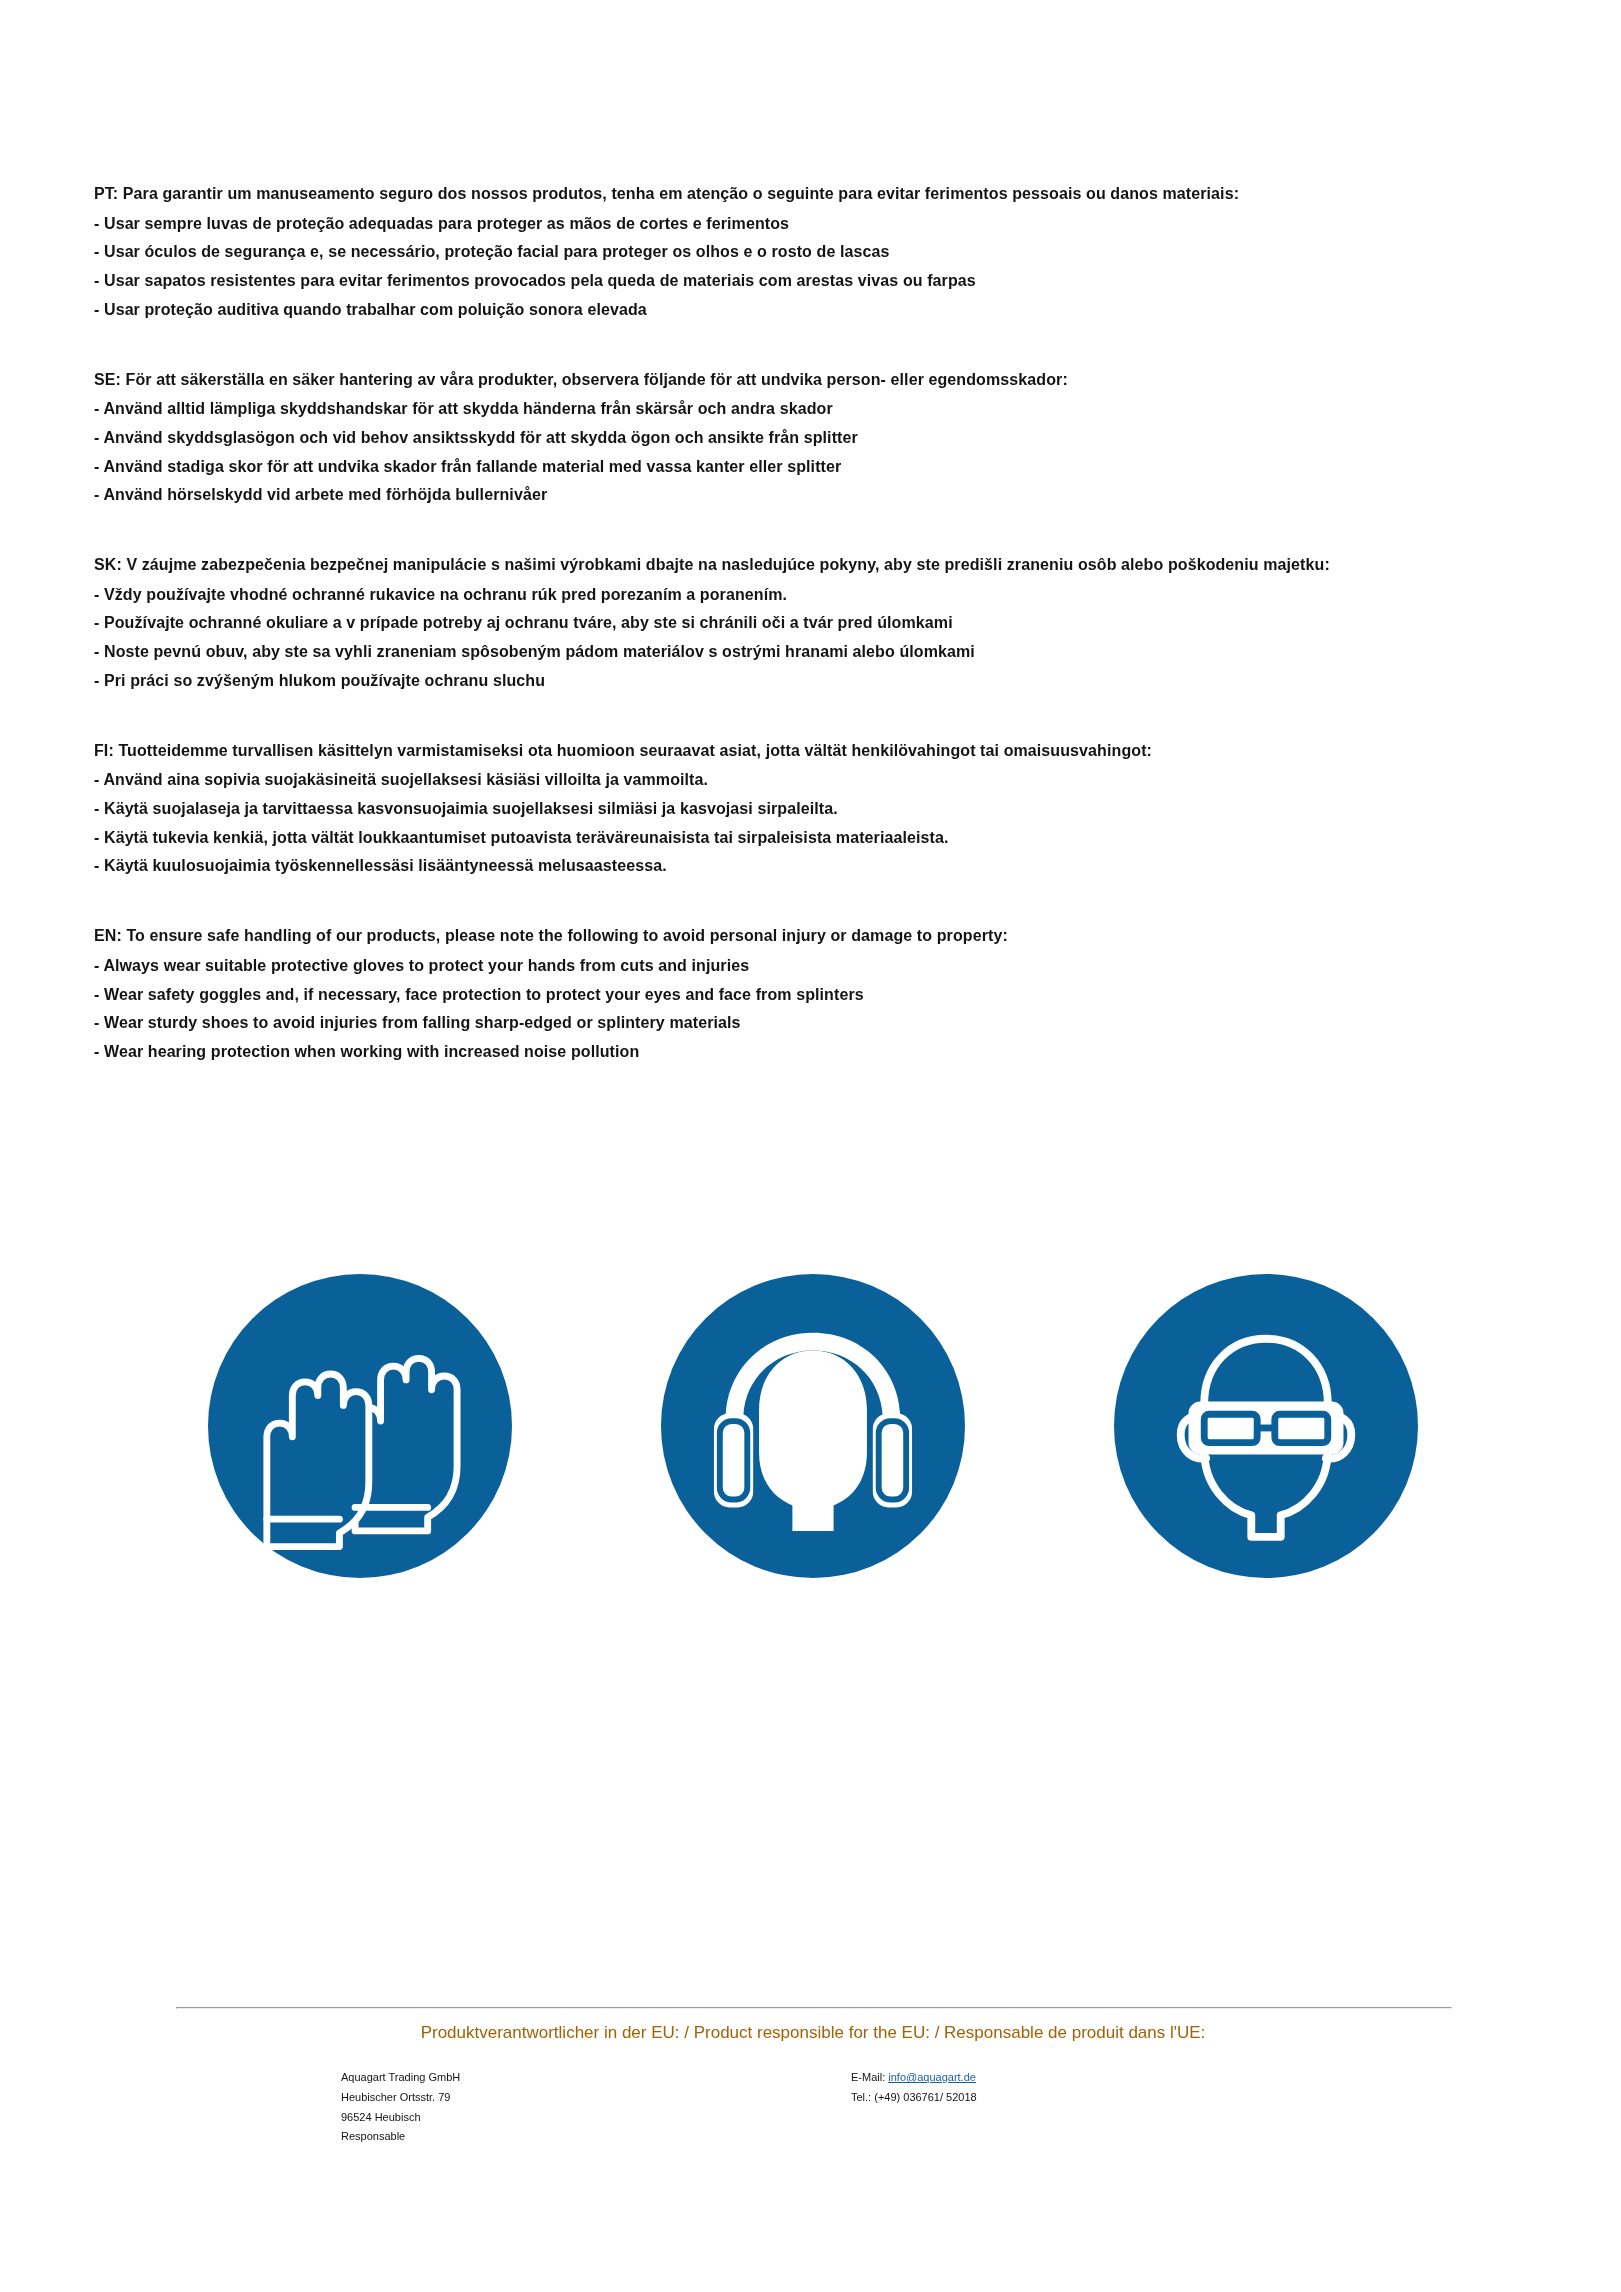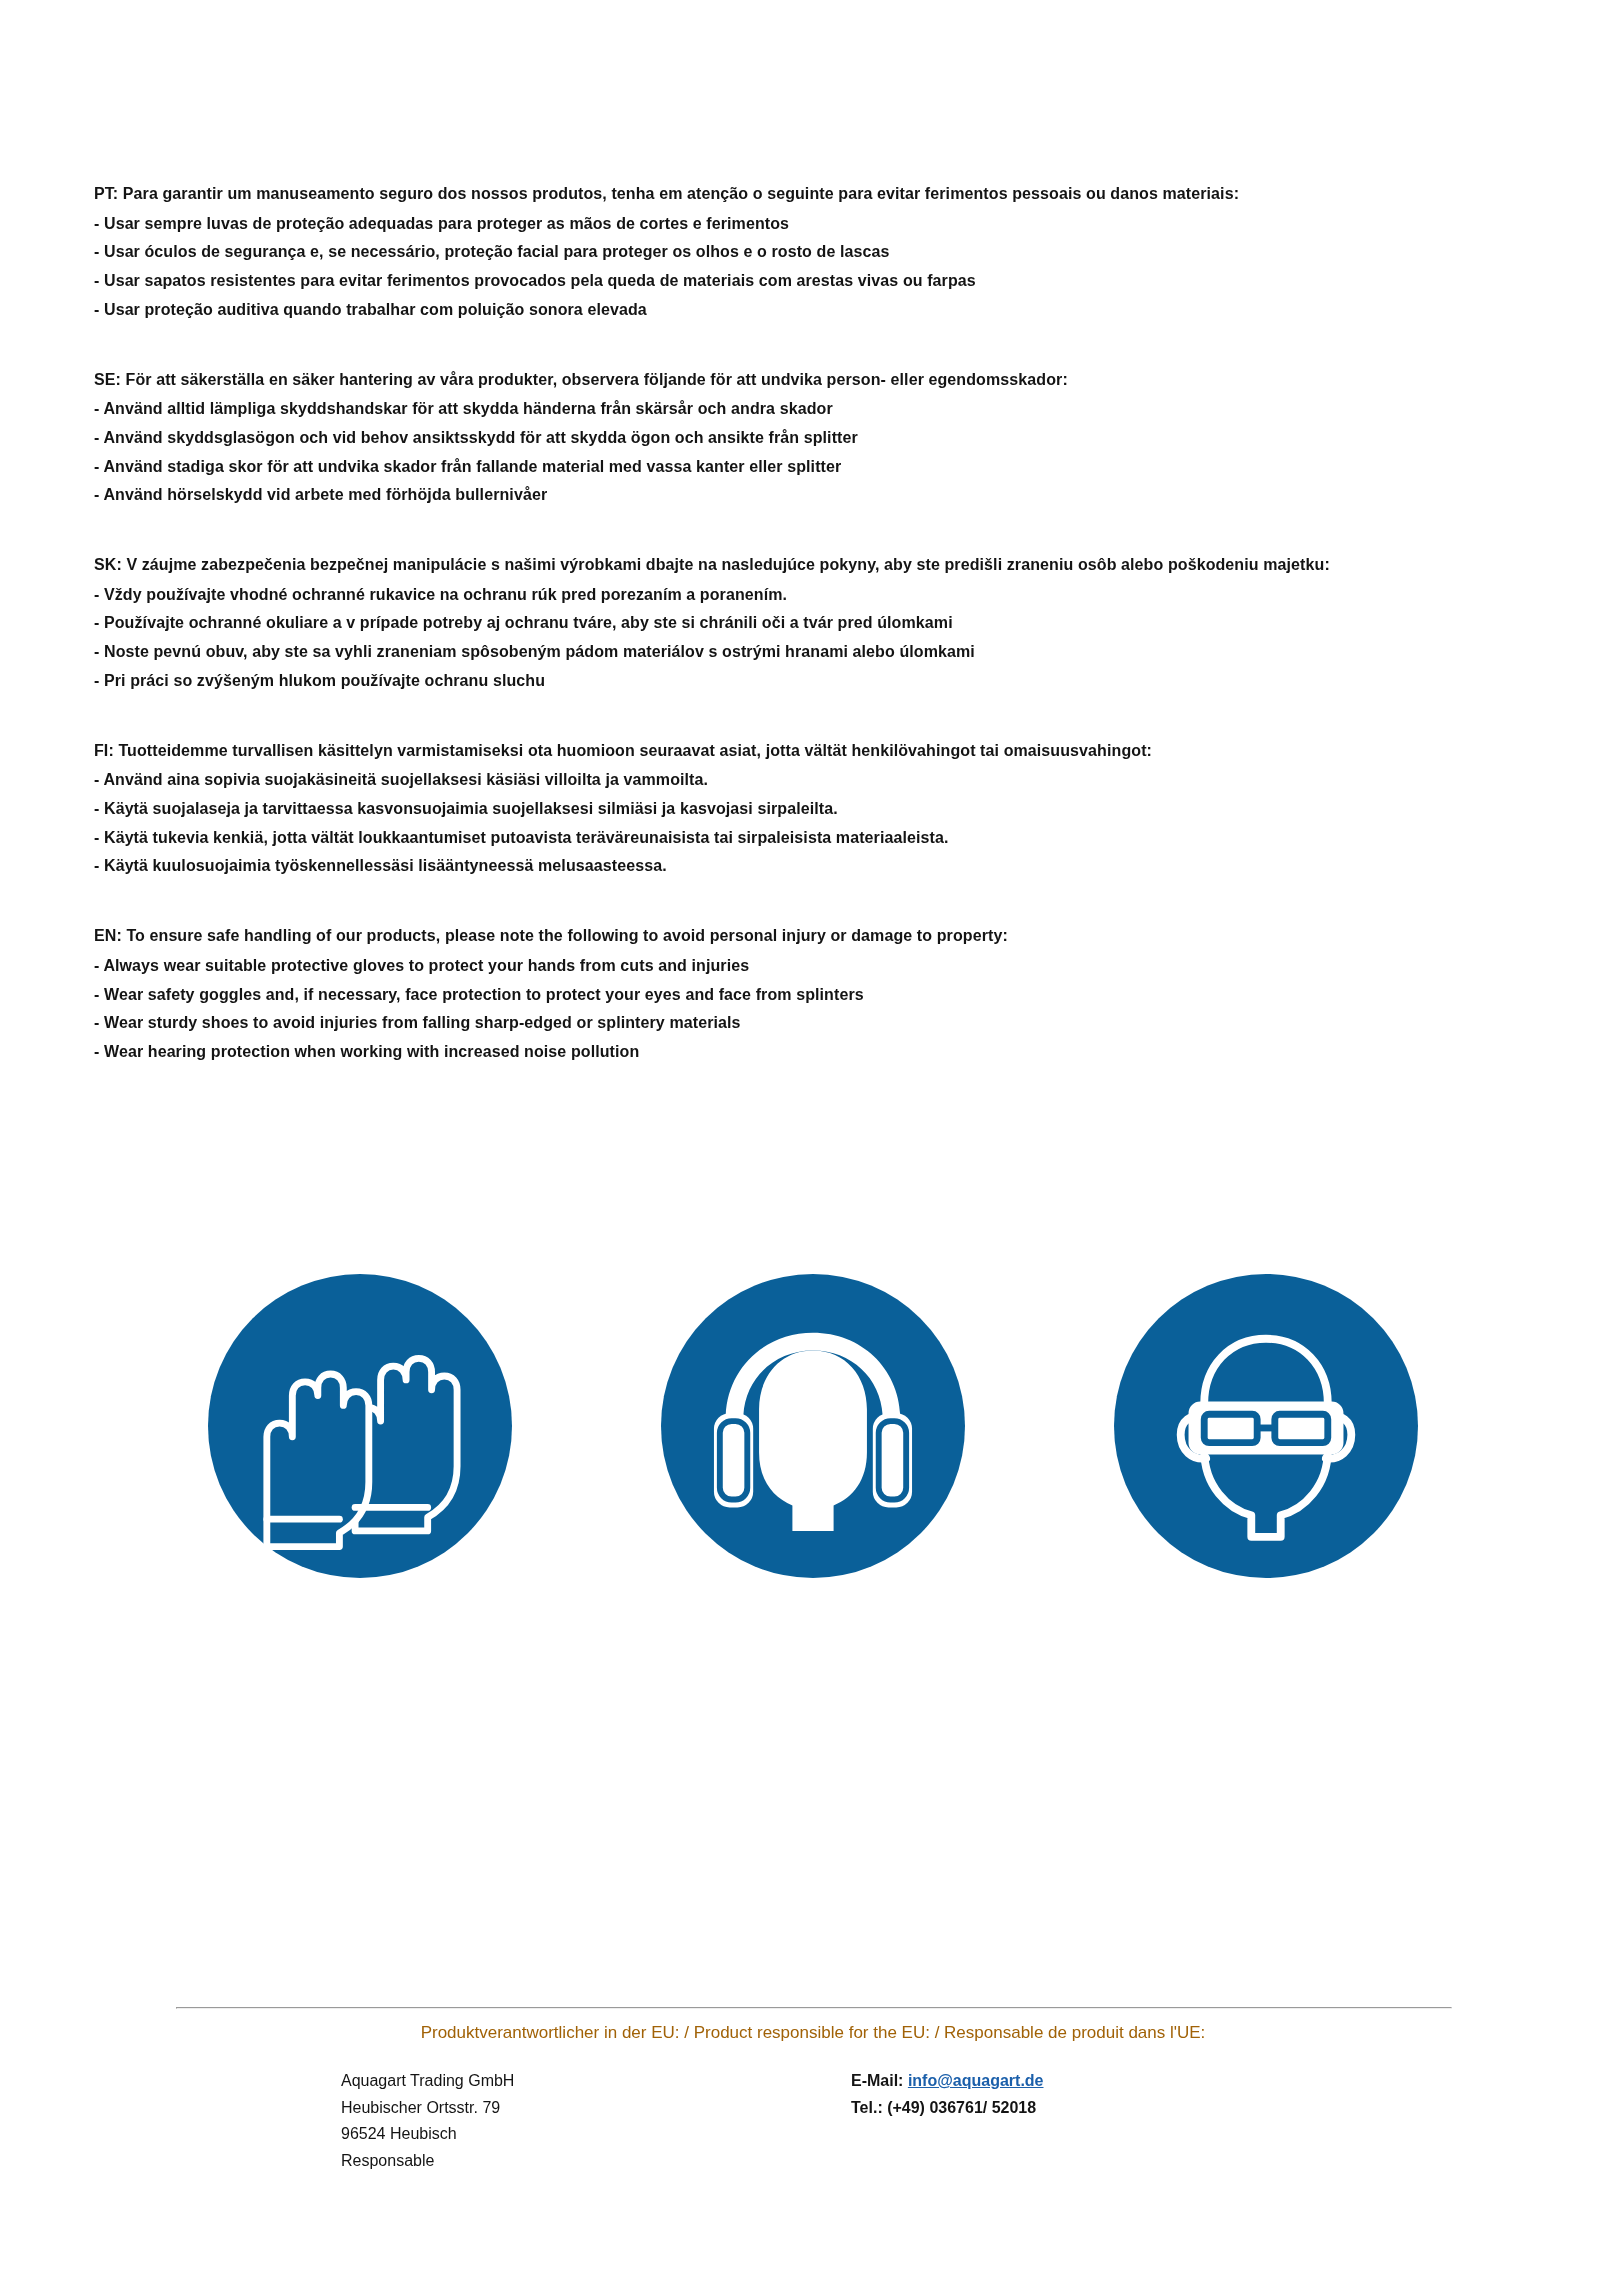--- a/index.html
+++ b/index.html
@@ -93,25 +93,24 @@
     display: flex;
     margin-top: 27.4px;
     padding-left: 165px;
     box-sizing: border-box;
   }
   .footer-col-left {
     width: 510px;
   }
   .footer-col-right {
     width: 510px;
-    font-weight: bold;
   }
   .footer-cols p {
     margin: 0 0 4.9px 0;
-    font-size: 16px;
+    font-size: 11px;
     line-height: 1.35;
     color: #141414;
   }
   .mail-link {
     color: #1b5faa;
     text-decoration: underline;
   }
 </style>
 </head>
 <body>

